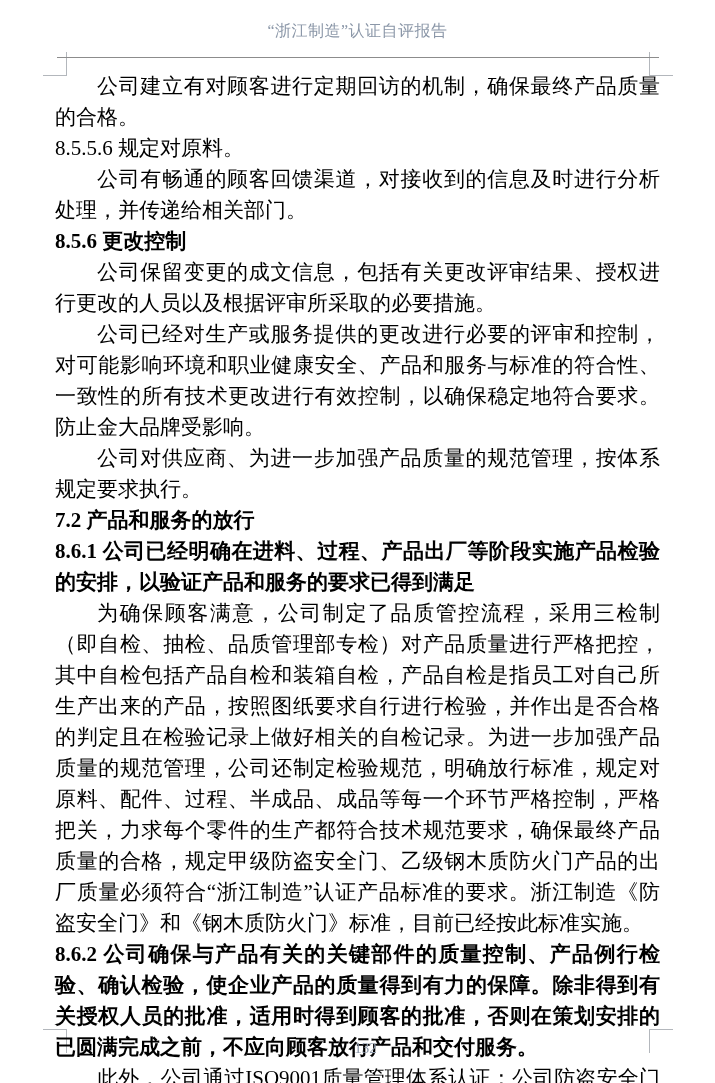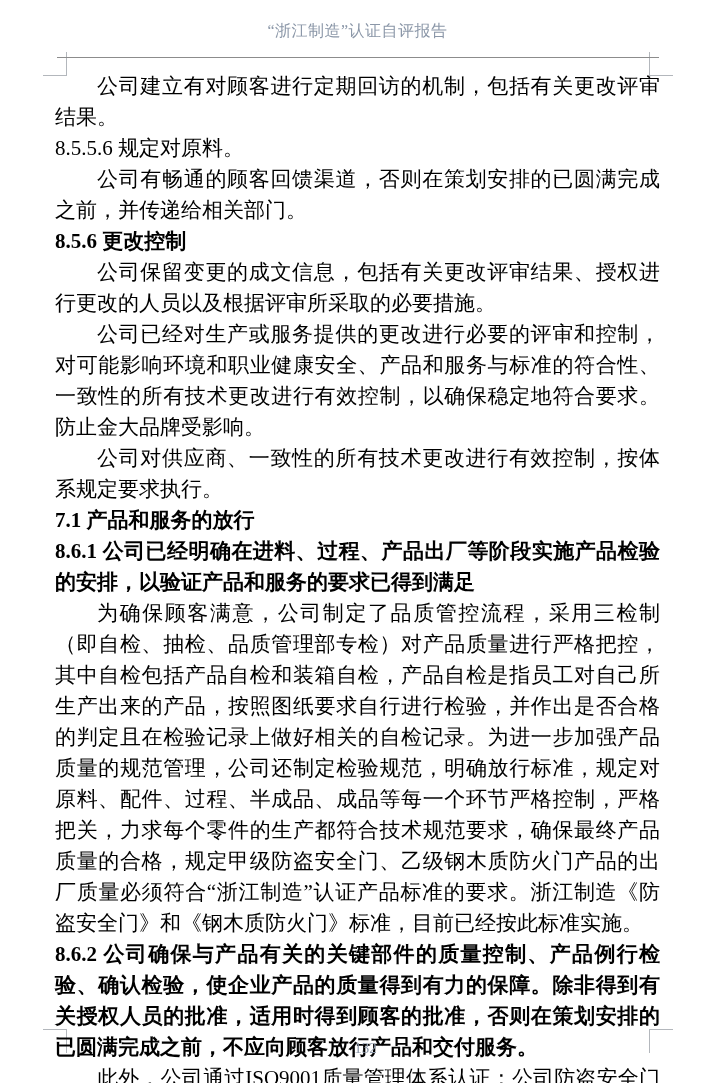--- a/index.html
+++ b/index.html
@@ -74,28 +74,28 @@
   <div class="crop tl"></div>
   <div class="crop tr"></div>
   <div class="crop bl"></div>
   <div class="crop br"></div>
 
   <div class="doc-title">“浙江制造”认证自评报告</div>
 
   <div class="header-rule"></div>
 
   <div class="content" id="doc-content">
-      <p class="indent">公司建立有对顾客进行定期回访的机制，包括有关更改评审结果。</p>
+      <p class="indent">公司建立有对顾客进行定期回访的机制，确保最终产品质量的合格。</p>
       <p>8.5.5.6 规定对原料。</p>
-      <p class="indent">公司有畅通的顾客回馈渠道，否则在策划安排的已圆满完成之前，并传递给相关部门。</p>
+      <p class="indent">公司有畅通的顾客回馈渠道，对接收到的信息及时进行分析处理，并传递给相关部门。</p>
       <p class="bold">8.5.6 更改控制</p>
       <p class="indent">公司保留变更的成文信息，包括有关更改评审结果、授权进行更改的人员以及根据评审所采取的必要措施。</p>
       <p class="indent">公司已经对生产或服务提供的更改进行必要的评审和控制，对可能影响环境和职业健康安全、产品和服务与标准的符合性、一致性的所有技术更改进行有效控制，以确保稳定地符合要求。防止金大品牌受影响。</p>
-      <p class="indent">公司对供应商、一致性的所有技术更改进行有效控制，按体系规定要求执行。</p>
-      <p class="bold">7.1 产品和服务的放行</p>
+      <p class="indent">公司对供应商、为进一步加强产品质量的规范管理，按体系规定要求执行。</p>
+      <p class="bold">7.2 产品和服务的放行</p>
       <p class="bold">8.6.1 公司已经明确在进料、过程、产品出厂等阶段实施产品检验的安排，以验证产品和服务的要求已得到满足</p>
       <p class="indent">为确保顾客满意，公司制定了品质管控流程，采用三检制（即自检、抽检、品质管理部专检）对产品质量进行严格把控，其中自检包括产品自检和装箱自检，产品自检是指员工对自己所生产出来的产品，按照图纸要求自行进行检验，并作出是否合格的判定且在检验记录上做好相关的自检记录。为进一步加强产品质量的规范管理，公司还制定检验规范，明确放行标准，规定对原料、配件、过程、半成品、成品等每一个环节严格控制，严格把关，力求每个零件的生产都符合技术规范要求，确保最终产品质量的合格，规定甲级防盗安全门、乙级钢木质防火门产品的出厂质量必须符合“浙江制造”认证产品标准的要求。浙江制造《防盗安全门》和《钢木质防火门》标准，目前已经按此标准实施。</p>
       <p class="bold">8.6.2 公司确保与产品有关的关键部件的质量控制、产品例行检验、确认检验，使企业产品的质量得到有力的保障。除非得到有关授权人员的批准，适用时得到顾客的批准，否则在策划安排的已圆满完成之前，不应向顾客放行产品和交付服务。</p>
       <p class="indent">此外，公司通过ISO9001质量管理体系认证；公司防盗安全门产品通过CE认证和中国公共安全产品认证，防火门产品通过3C认证，防盗安全门、防火门两类产品通过中国环境标志产品认证，列入政府采购目录，另外还通过康居产品认证。严格按该国际质量管理体系执行，使企业产品的质量得到有力的保障，从而使企</p>
     </div>
 
   <div class="footer-pagenum">132</div>
 
 </div>
 

